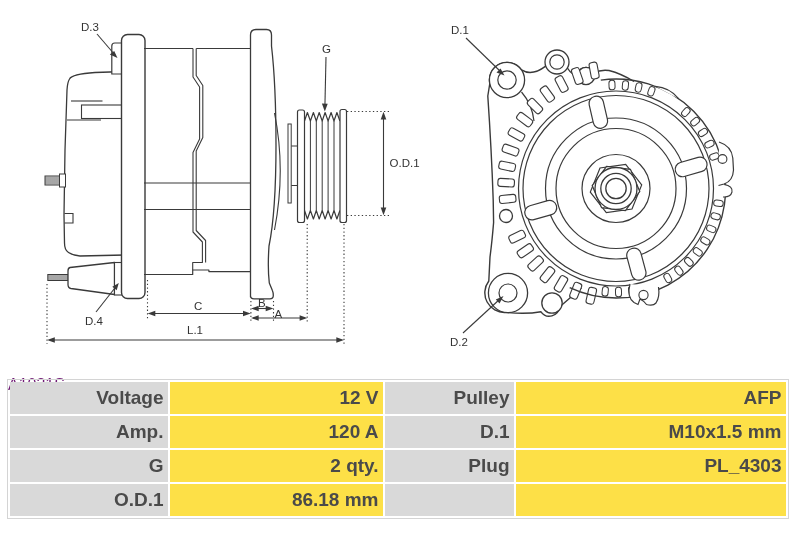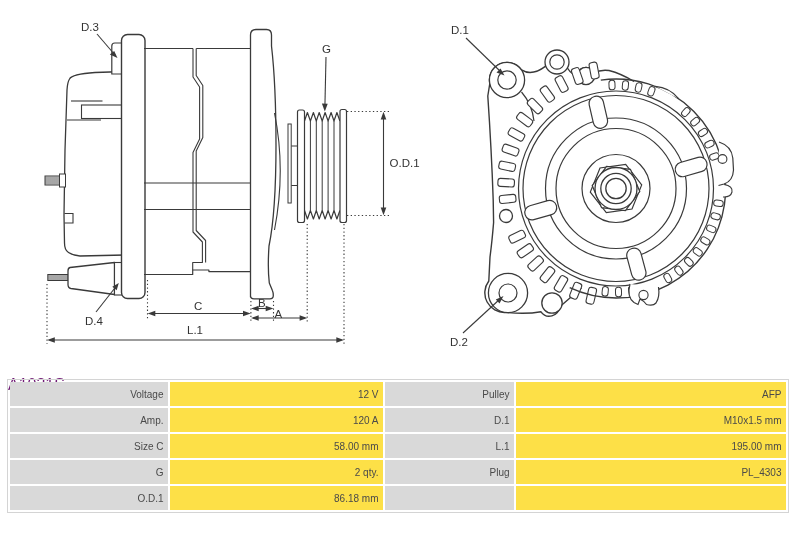--- a/index.html
+++ b/index.html
@@ -3,22 +3,22 @@
 <meta charset="utf-8">
 <style>
   html, body { margin:0; padding:0; background:#fff; }
   body { width:800px; height:558px; position:relative; overflow:hidden;
          font-family:"Liberation Sans", sans-serif; }
   svg text { font-family:"Liberation Sans", sans-serif; }
   .title { position:absolute; left:8px; top:377px; font-size:16px; color:#701a75;
            line-height:16px; letter-spacing:0px; }
   table.spec { position:absolute; left:7px; top:379px; border-collapse:separate;
                border-spacing:2px; border:1px solid #d4d4d4; table-layout:fixed; }
-  table.spec td { height:24px; padding:0 4.5px 0 0; font-size:10px; color:#4a4a4a;
-                  text-align:right; overflow:hidden; white-space:nowrap; }
+  table.spec td { height:32px; padding:0 4.5px 0 0; font-size:19px; color:#4a4a4a;
+                  text-align:right; overflow:hidden; white-space:nowrap;font-weight:bold; }
   td.l { background:#d9d9d9; padding-right:2.5px; }
   td.v { background:#fde047; }
   col.c1 { width:158px; } col.c2 { width:213px; }
   col.c3 { width:129px; } col.c4 { width:270px; }
 </style>
 </head>
 <body>
 <svg width="800" height="378" viewBox="0 0 800 378" style="position:absolute;left:0;top:0;">
 <path d="M 125,71.5 L 95,72.5 Q 72,74 69.5,79 Q 67.5,82 67,90 L 65,150 L 64,215 L 64.5,243 Q 64.5,250 68.5,252.5 Q 73,255.5 80,256 L 125,255" fill="#fff" stroke="#3a3a3a" stroke-width="1.3" stroke-linejoin="round"></path>
 <path d="M 71,101 L 102.5,101" stroke="#3a3a3a" stroke-width="1.1" fill="none"></path>
@@ -175,26 +175,20 @@
         <td class="l">Pulley</td>
         <td class="v">AFP</td>
       </tr>
 <tr>
         <td class="l">Amp.</td>
         <td class="v">120 A</td>
         <td class="l">D.1</td>
         <td class="v">M10x1.5 mm</td>
       </tr>
 <tr>
-        <td class="l">Size C</td>
-        <td class="v">58.00 mm</td>
-        <td class="l">L.1</td>
-        <td class="v">195.00 mm</td>
-      </tr>
-<tr>
         <td class="l">G</td>
         <td class="v">2 qty.</td>
         <td class="l">Plug</td>
         <td class="v">PL_4303</td>
       </tr>
 <tr>
         <td class="l">O.D.1</td>
         <td class="v">86.18 mm</td>
         <td class="l"></td>
         <td class="v"></td>

